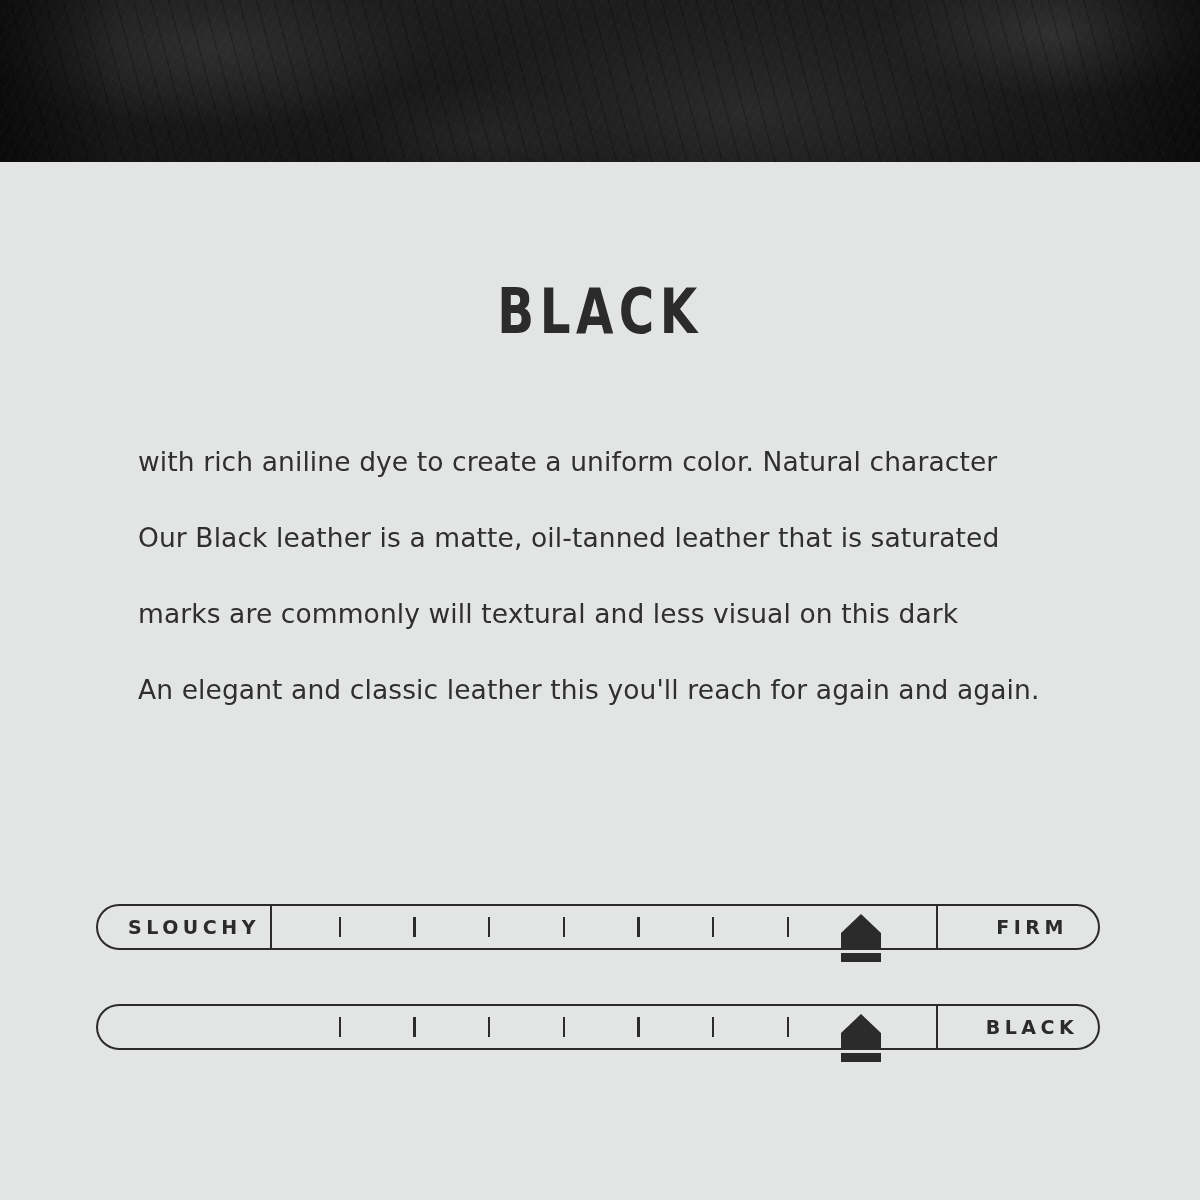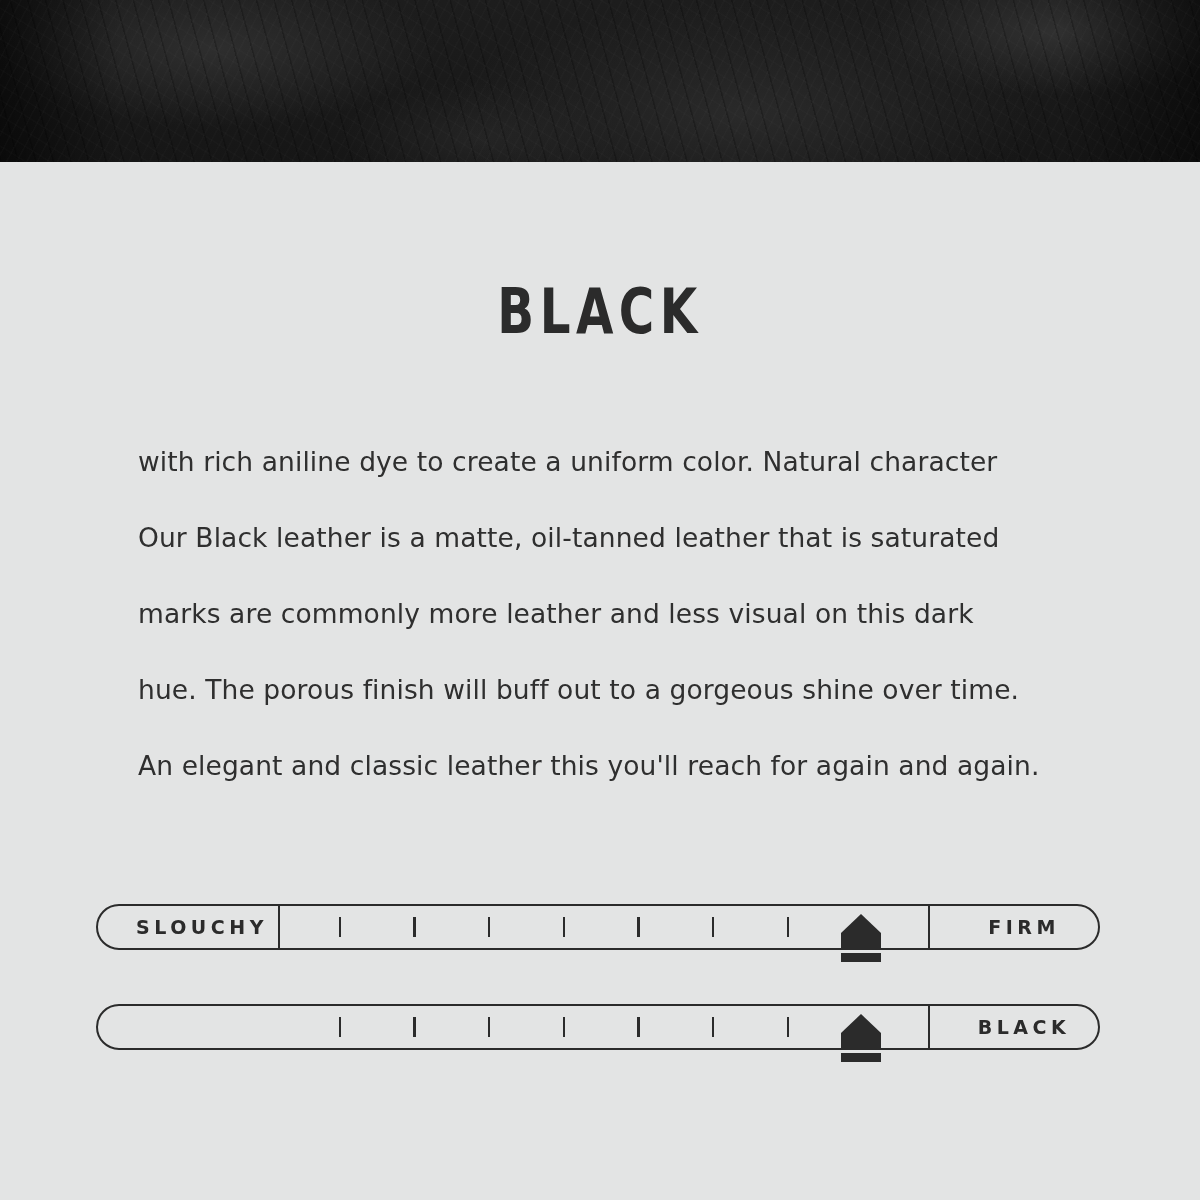--- a/index.html
+++ b/index.html
@@ -144,27 +144,27 @@
     align-items: center;
     justify-content: center;
     font-family: "DejaVu Sans", sans-serif;
     font-weight: 700;
     font-size: 19px;
     letter-spacing: 4.5px;
     color: #2b2b2b;
     box-sizing: border-box;
   }
   .scale-label.left {
-    left: 16px;
+    left: 8px;
     width: 168px;
     border-right: 2.5px solid #2b2b2b;
     padding-left: 14px;
   }
   .scale-label.right {
-    right: 8px;
+    right: 0;
     width: 168px;
     border-left: 2.5px solid #2b2b2b;
     padding-left: 22px;
     margin-left: 16px;
   }
   .ticks {
     position: absolute;
     left: 168px;
     right: 168px;
     top: 0;
@@ -216,22 +216,21 @@
     <div class="hero-right-shadow"></div>
   </div>
 
   <div class="card">
 
     <div class="title">BLACK</div>
 
     <div class="body-copy">
       <p>with rich aniline dye to create a uniform color.  Natural character</p>
       <p>Our Black leather is a matte, oil-tanned leather that is saturated</p>
-      <p>marks are commonly more leather and less visual on this dark</p>
-      <p>hue.  The porous finish will buff out to a gorgeous shine over time.</p>
+      <p>marks are commonly will textural and less visual on this dark</p>
       <p class="last">An elegant and classic leather this you'll reach for again and again.</p>
     </div>
 
     <div class="scales">
 
       <div class="scale-row">
         <div class="scale-track"></div>
         <div class="scale-label left">SLOUCHY</div>
         <div class="scale-label right">FIRM</div>
         <div class="ticks">

